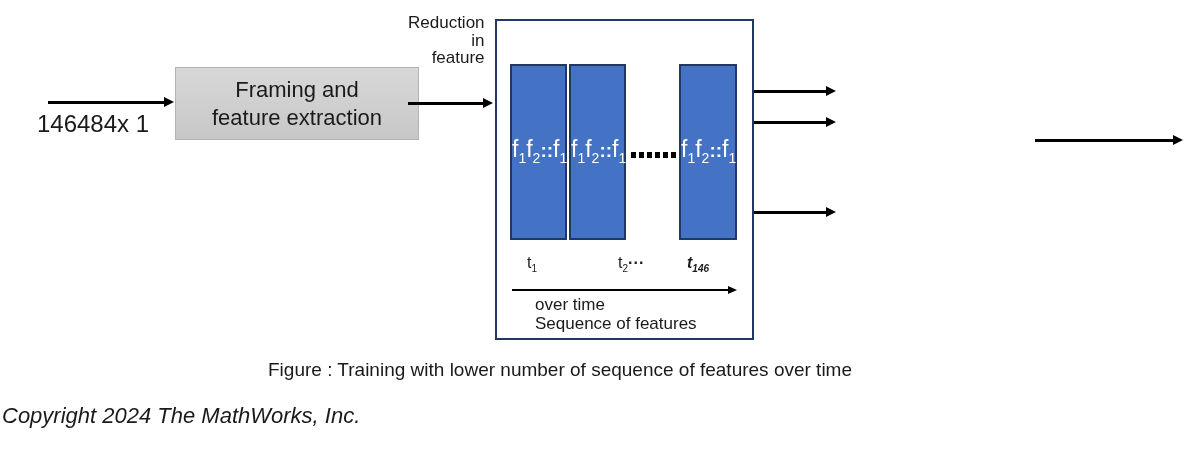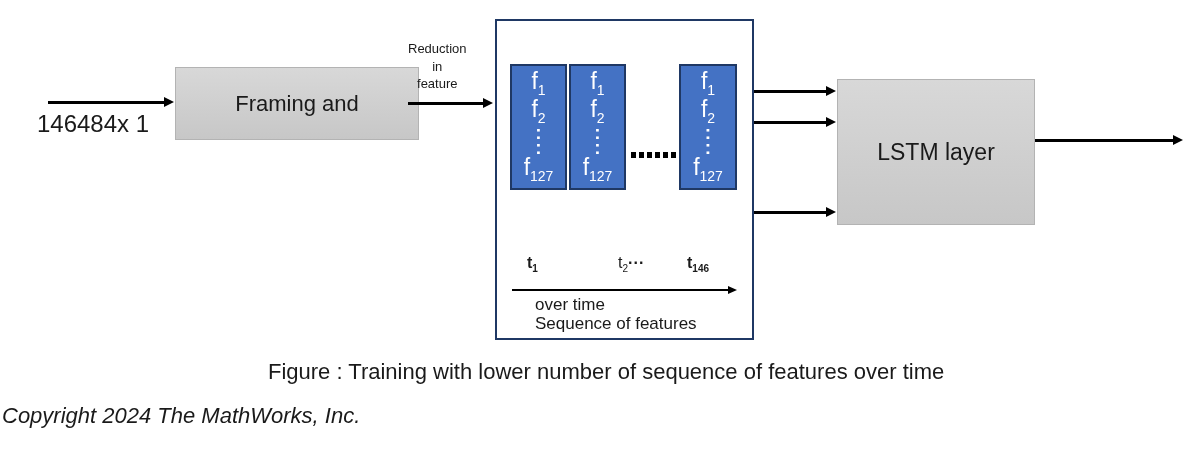--- a/index.html
+++ b/index.html
@@ -72,43 +72,43 @@
     left: 28px; top: 110px;
     width: 130px;
     text-align: center;
     font-size: 24px;
     line-height: 28px;
   }
 
   
   .reduction-label {
     position: absolute;
-    left: 408px; top: 40px;
-    font-size: 13px;
+    left: 408px; top: 14px;
+    font-size: 17px;
     line-height: 17.5px;
-    text-align: center;
+    text-align: right;
   }
 
   
   .container-box {
     position: absolute;
     left: 495px; top: 19px;
     width: 259px; height: 321px;
     border: 2px solid var(--container-border);
     background: #ffffff;
   }
 
   .fcol {
     position: absolute;
     top: 64px;
-    width: 57px; height: 126px;
+    width: 57px; height: 176px;
     background: var(--column-fill);
     border: 2px solid var(--column-border);
     display: flex;
-    flex-direction: column;
+    flex-direction: row;
     align-items: center;
     justify-content: space-between;
     color: #ffffff;
     font-size: 23px;
     padding: 3px 0 5px;
   }
   #fcol-1 { left: 510px; }
   #fcol-2 { left: 569px; }
   #fcol-3 { left: 679px; width: 58px; }
   .frow { line-height: 25px; white-space: nowrap; }
@@ -122,37 +122,37 @@
     background: repeating-linear-gradient(90deg, #000 0 5px, transparent 5px 8px);
   }
 
   .tlabel {
     position: absolute;
     top: 254px;
     font-size: 16px;
     white-space: nowrap;
   }
   .tlabel sub { font-size: 10px; }
-  #tlabel-1 { left: 527px; font-weight: bold; }
+  #tlabel-1 { left: 527px; font-weight: normal; }
   #tlabel-2 { left: 578px; margin-left: 40px; }
   #tlabel-dots { left: 628px; top: 250px; font-weight: bold; letter-spacing: 1px; }
-  #tlabel-146 { left: 687px; font-weight: bold; }
+  #tlabel-146 { left: 687px; font-weight: bold; font-style: italic; }
 
   .sequence-label {
     position: absolute;
     left: 535px; top: 295px;
     font-size: 17px;
     line-height: 19px;
   }
 
   
   .figure-caption {
     position: absolute;
     left: 268px; top: 359px;
-    font-size: 22px;
+    font-size: 19px;
     white-space: nowrap;
   }
   .copyright {
     position: absolute;
     left: 2px; top: 403px;
     font-size: 22px;
     font-style: italic;
     white-space: nowrap;
   }
 </style>
@@ -162,20 +162,21 @@
 <div class="stage">
 
   <div class="arrow" style="left:48px; top:101px; width:116px;"></div>
   <div class="input-label">
     <div>146484x 1</div>
   </div>
 
   <div class="graybox" id="framing-box">
     <div class="boxlabel">
       <div>Framing and</div>
+      <div>feature extraction</div>
     </div>
   </div>
 
   <div class="reduction-label">
     <div>Reduction</div>
     <div>in</div>
     <div>feature</div>
   </div>
   <div class="arrow" style="left:408px; top:102px; width:75px;"></div>
 
@@ -215,23 +216,20 @@
   <div class="arrow thin" style="left:512px; top:289px; width:216px;"></div>
   <div class="sequence-label">
     <div>over time</div>
     <div>Sequence of features</div>
   </div>
 
   <div class="arrow" style="left:754px; top:90px; width:72px;"></div>
   <div class="arrow" style="left:754px; top:121px; width:72px;"></div>
   <div class="arrow" style="left:754px; top:211px; width:72px;"></div>
 
-  <div class="graybox" id="lstm-box">
-    <div class="boxlabel">LSTM layer</div>
-  </div>
 
   <div class="arrow" style="left:1035px; top:139px; width:138px;"></div>
 
   <div class="figure-caption">Figure : Training with lower number of sequence of features over time</div>
 
   <div class="copyright">Copyright 2024 The MathWorks, Inc.</div>
 
 </div>
 
 </body></html>

